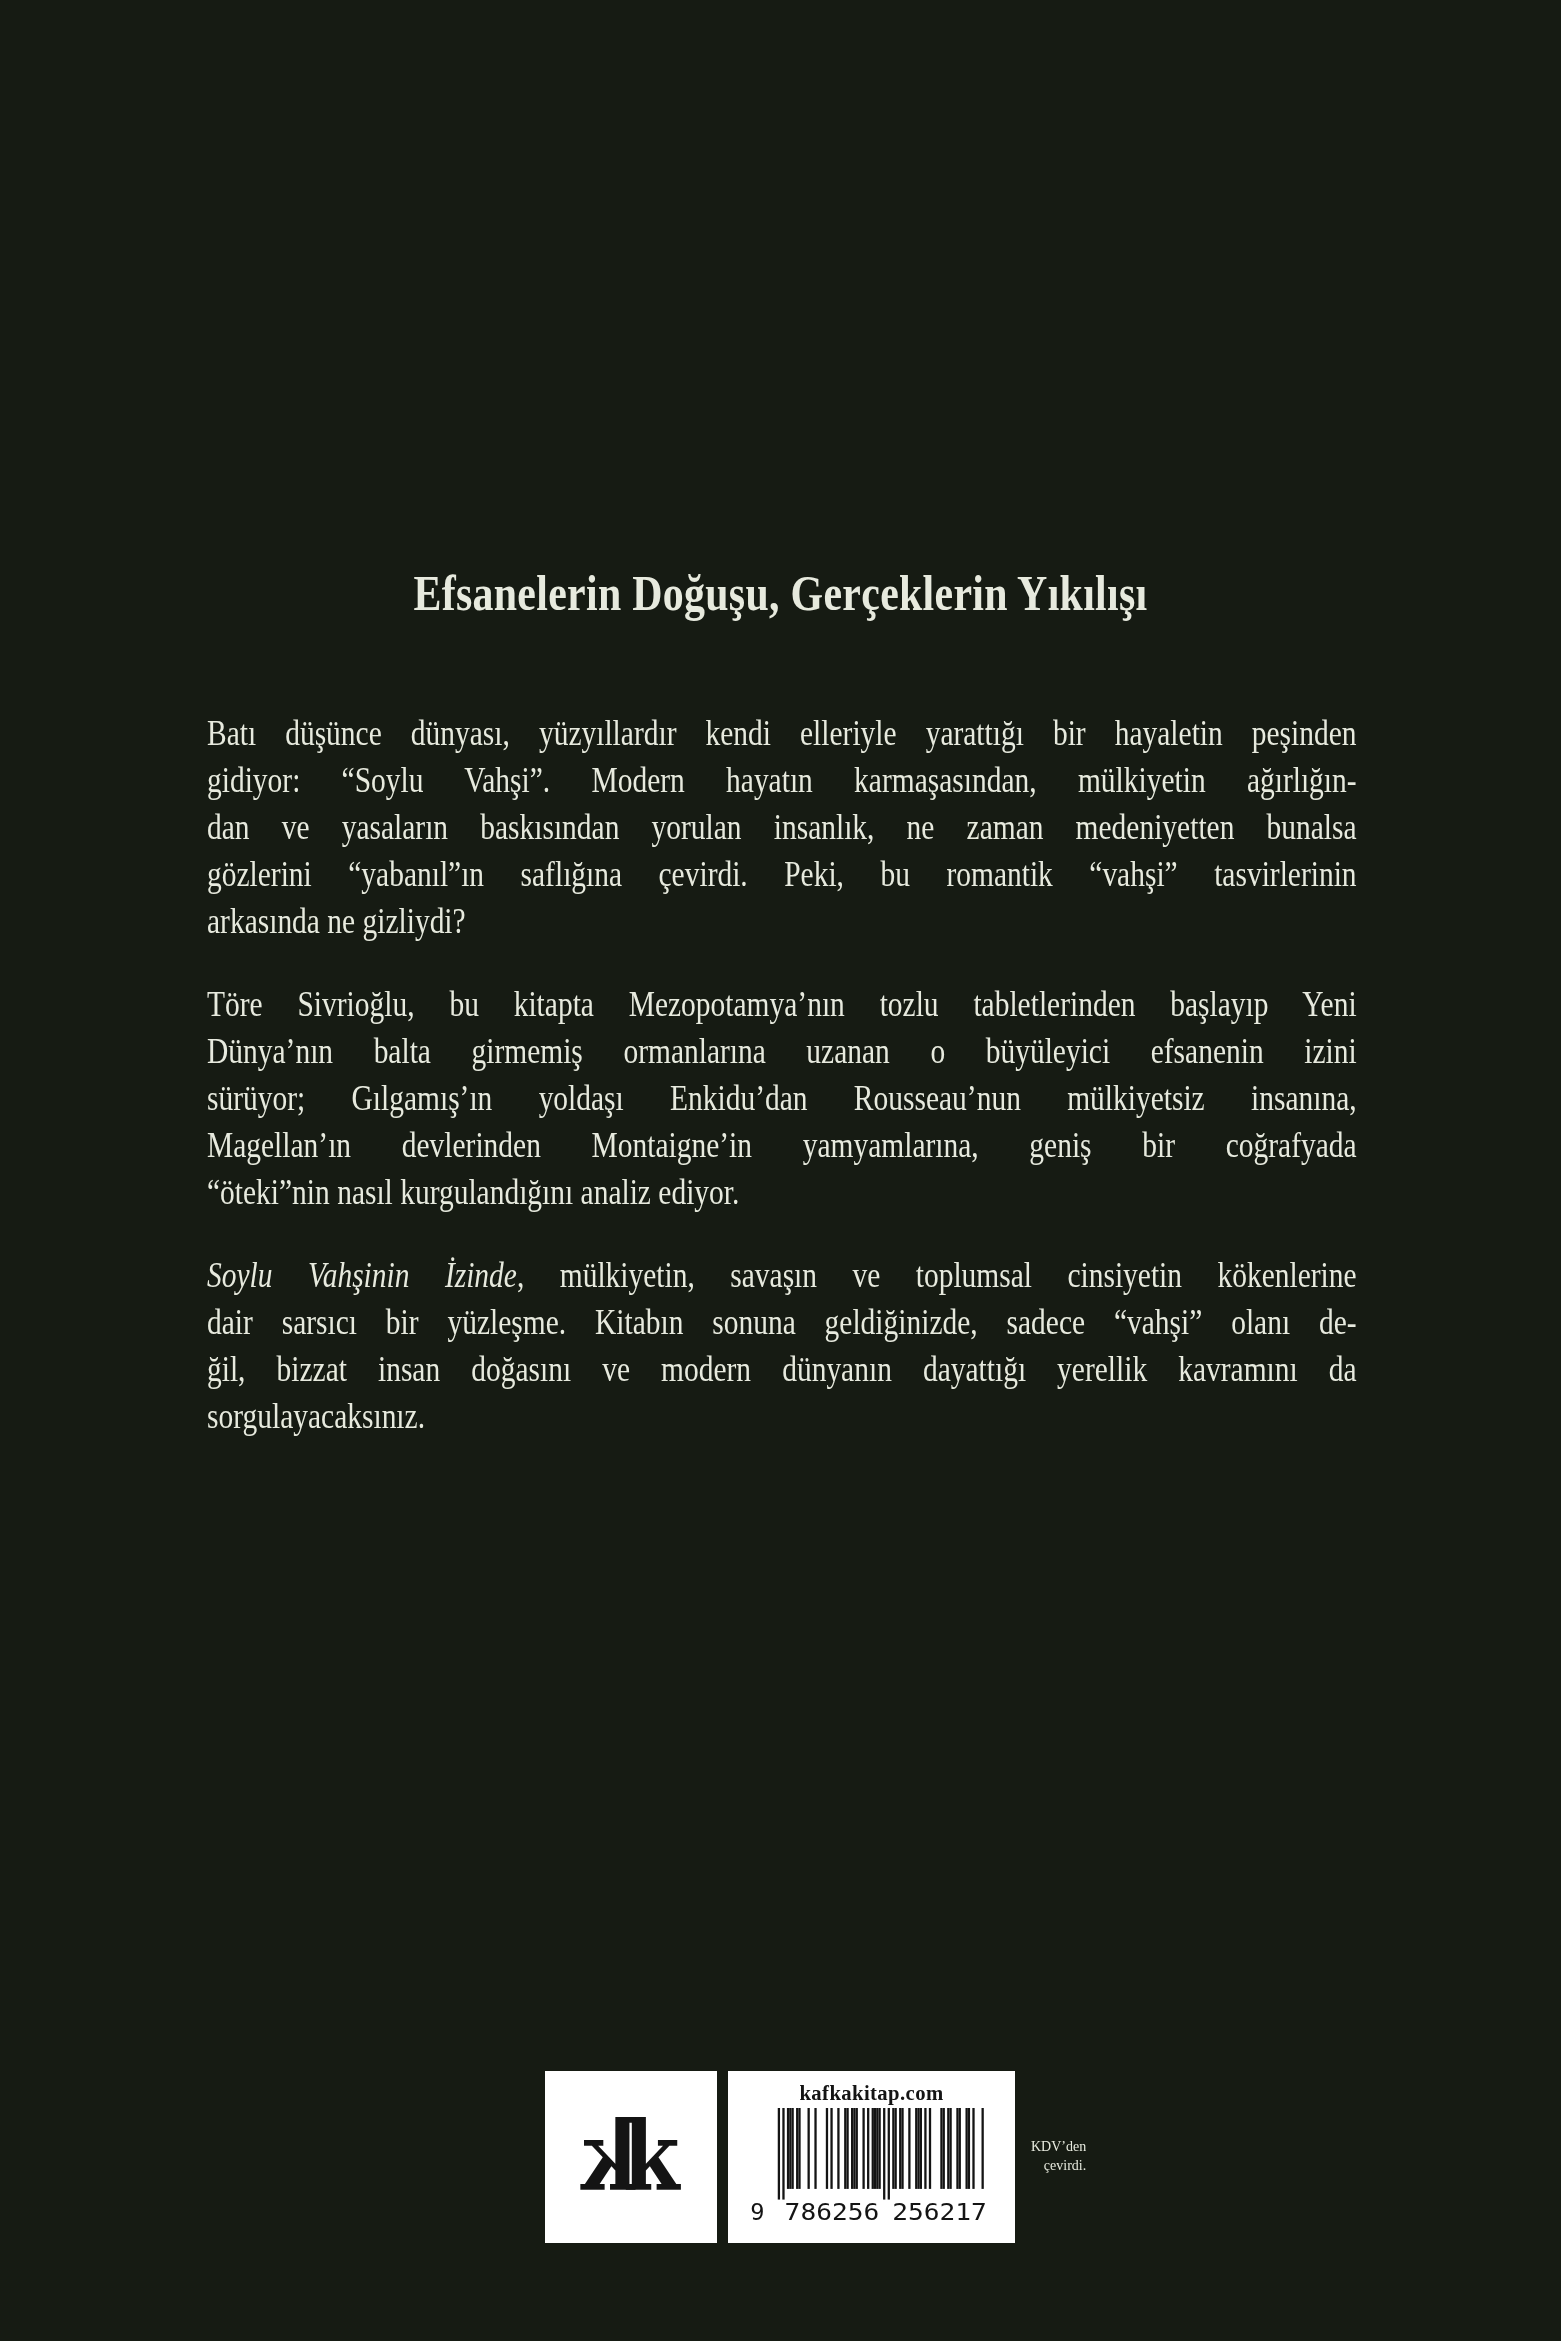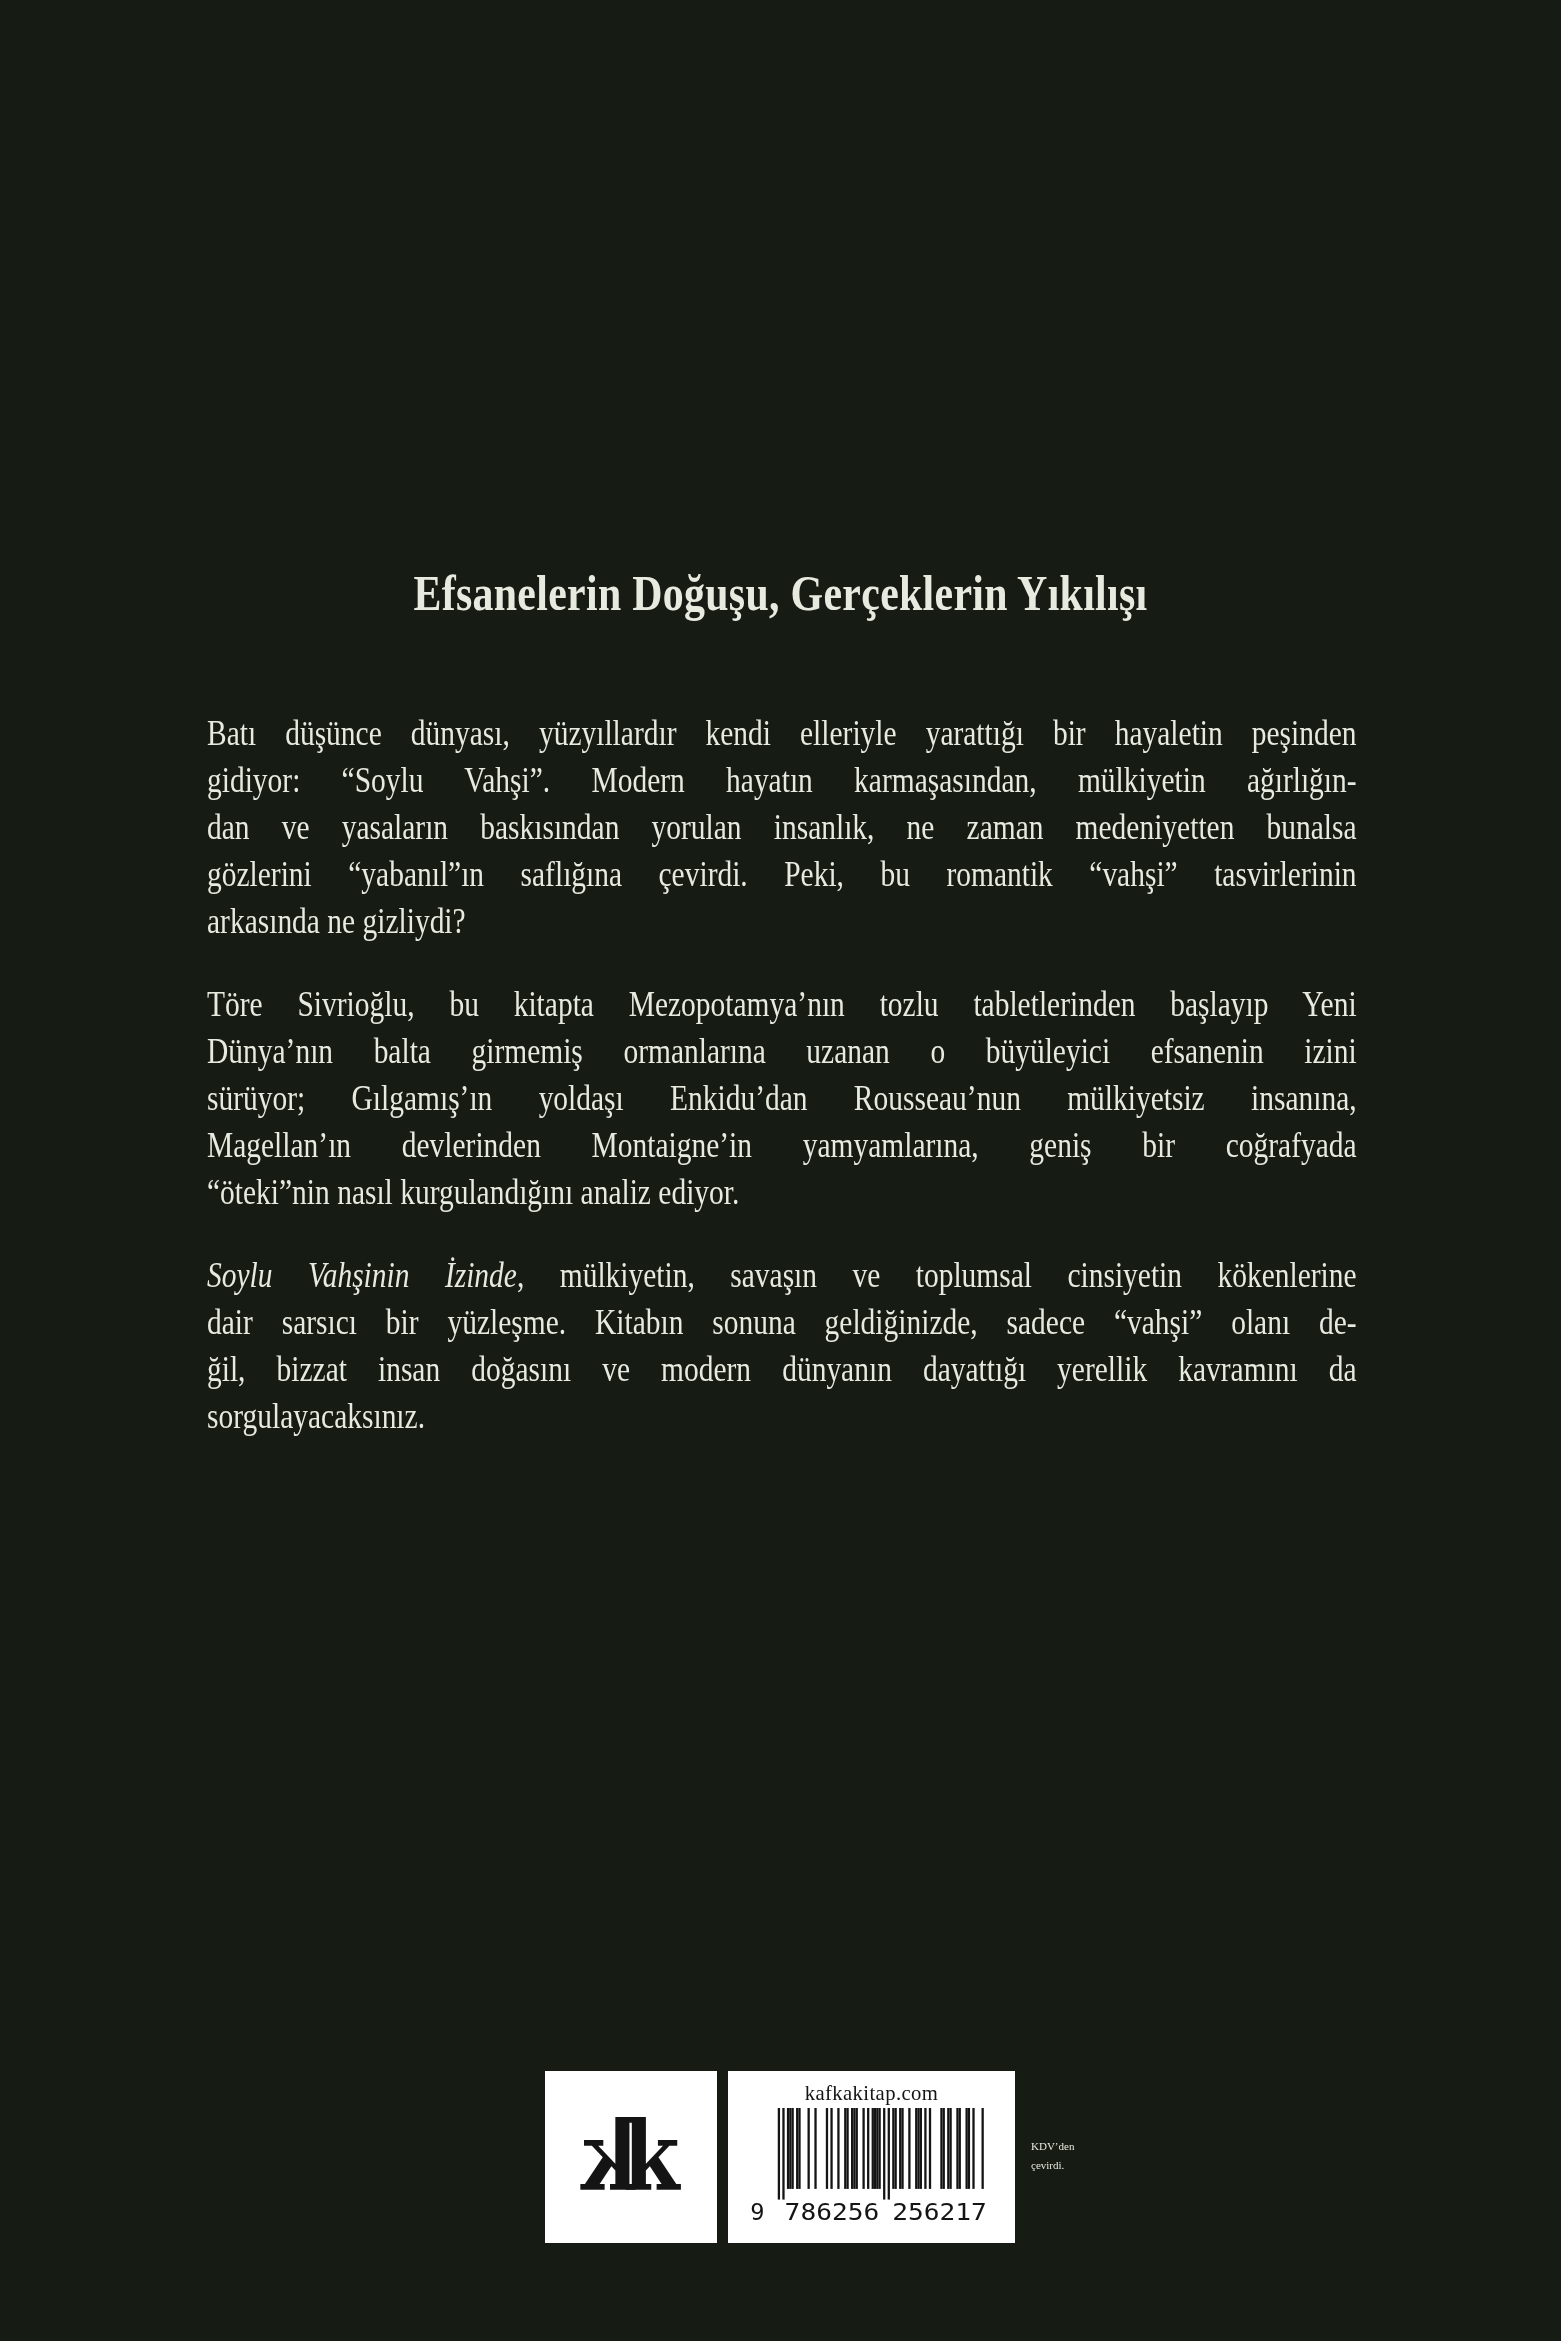--- a/index.html
+++ b/index.html
@@ -49,27 +49,27 @@
   .logo .k2 { display: inline-block; margin-left: -0.185em; }
   .bar-box {
     position: absolute; left: 728px; top: 2071px;
     width: 287px; height: 172px;
     background: var(--panel, #ffffff);
     box-sizing: border-box; padding-top: 10px;
     display: flex; flex-direction: column; align-items: center;
   }
   .site {
     font-size: 20.7px; line-height: 24px;
-    color: var(--ink, #141414); letter-spacing: 0.4px;
+    color: var(--ink, #141414); letter-spacing: 0.4px; font-weight: bold;
   }
   .bar-box svg { margin-top: 2.5px; display: block; }
   .tax {
     position: absolute; left: 1031px; top: 2137px;
     color: var(--txt, #e7eade);
-    font-size: 11px; line-height: 19px;
+    font-size: 14px; line-height: 19px; text-align: right;
   }
 </style>
 </head>
 <body style="--bg: #161b13; --txt: #e7eade; --panel: #ffffff; --ink: #141414;">
 
 <h1 class="title">Efsanelerin Doğuşu, Gerçeklerin Yıkılışı</h1>
 
 <div class="blurb">
     <div class="para">
       <div class="line">Batı düşünce dünyası, yüzyıllardır kendi elleriyle yarattığı bir hayaletin peşinden</div>

